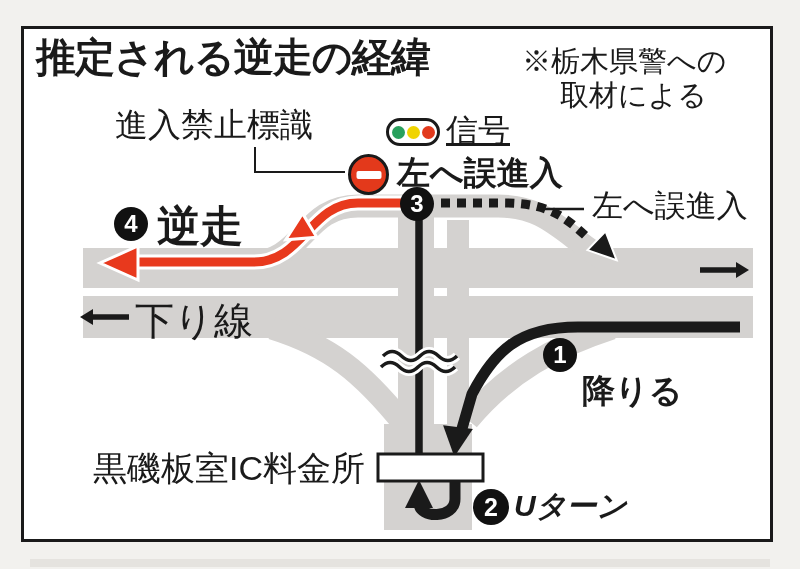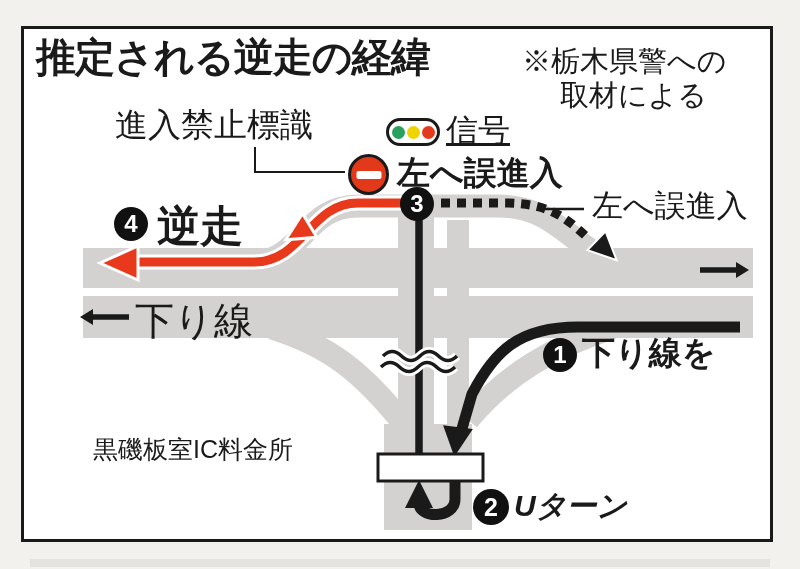--- a/index.html
+++ b/index.html
@@ -115,26 +115,26 @@
 
   <div class="noentry" style="background:#e3391b;">
     <span class="bar"></span>
   </div>
 
   <div class="txt b" style="left:397px;top:140px;font-size:33px;margin-top:16px;">左へ誤進入</div>
 
   <div class="txt" style="left:592px;top:190px;font-size:31px;">左へ誤進入</div>
 
   <div class="txt" style="left:135px;top:301px;font-size:39px;">下り線</div>
-  <div class="txt" style="left:93px;top:436px;font-size:25px;">黒磯板室IC料金所</div>
+  <div class="txt" style="left:93px;top:451px;font-size:34px;">黒磯板室IC料金所</div>
 
   <div class="badge" style="left:543px;top:338px;width:34px;height:34px;font-size:24px;">
       <span>1</span>
     </div>
-  <div class="txt b" style="left:582px;top:336px;font-size:33px;">下り線を</div>
+  <div class="txt b" style="left:582px;top:374px;font-size:33px;">降りる</div>
 
   <div class="badge" style="left:473px;top:489px;width:36px;height:36px;font-size:25px;">
       <span>2</span>
     </div>
   <div class="txt b" style="left:514px;top:490px;font-size:30px;font-style:italic;">Uターン</div>
 
   <div class="badge" style="left:400px;top:187px;width:34px;height:34px;font-size:24px;">
       <span>3</span>
     </div>
 

